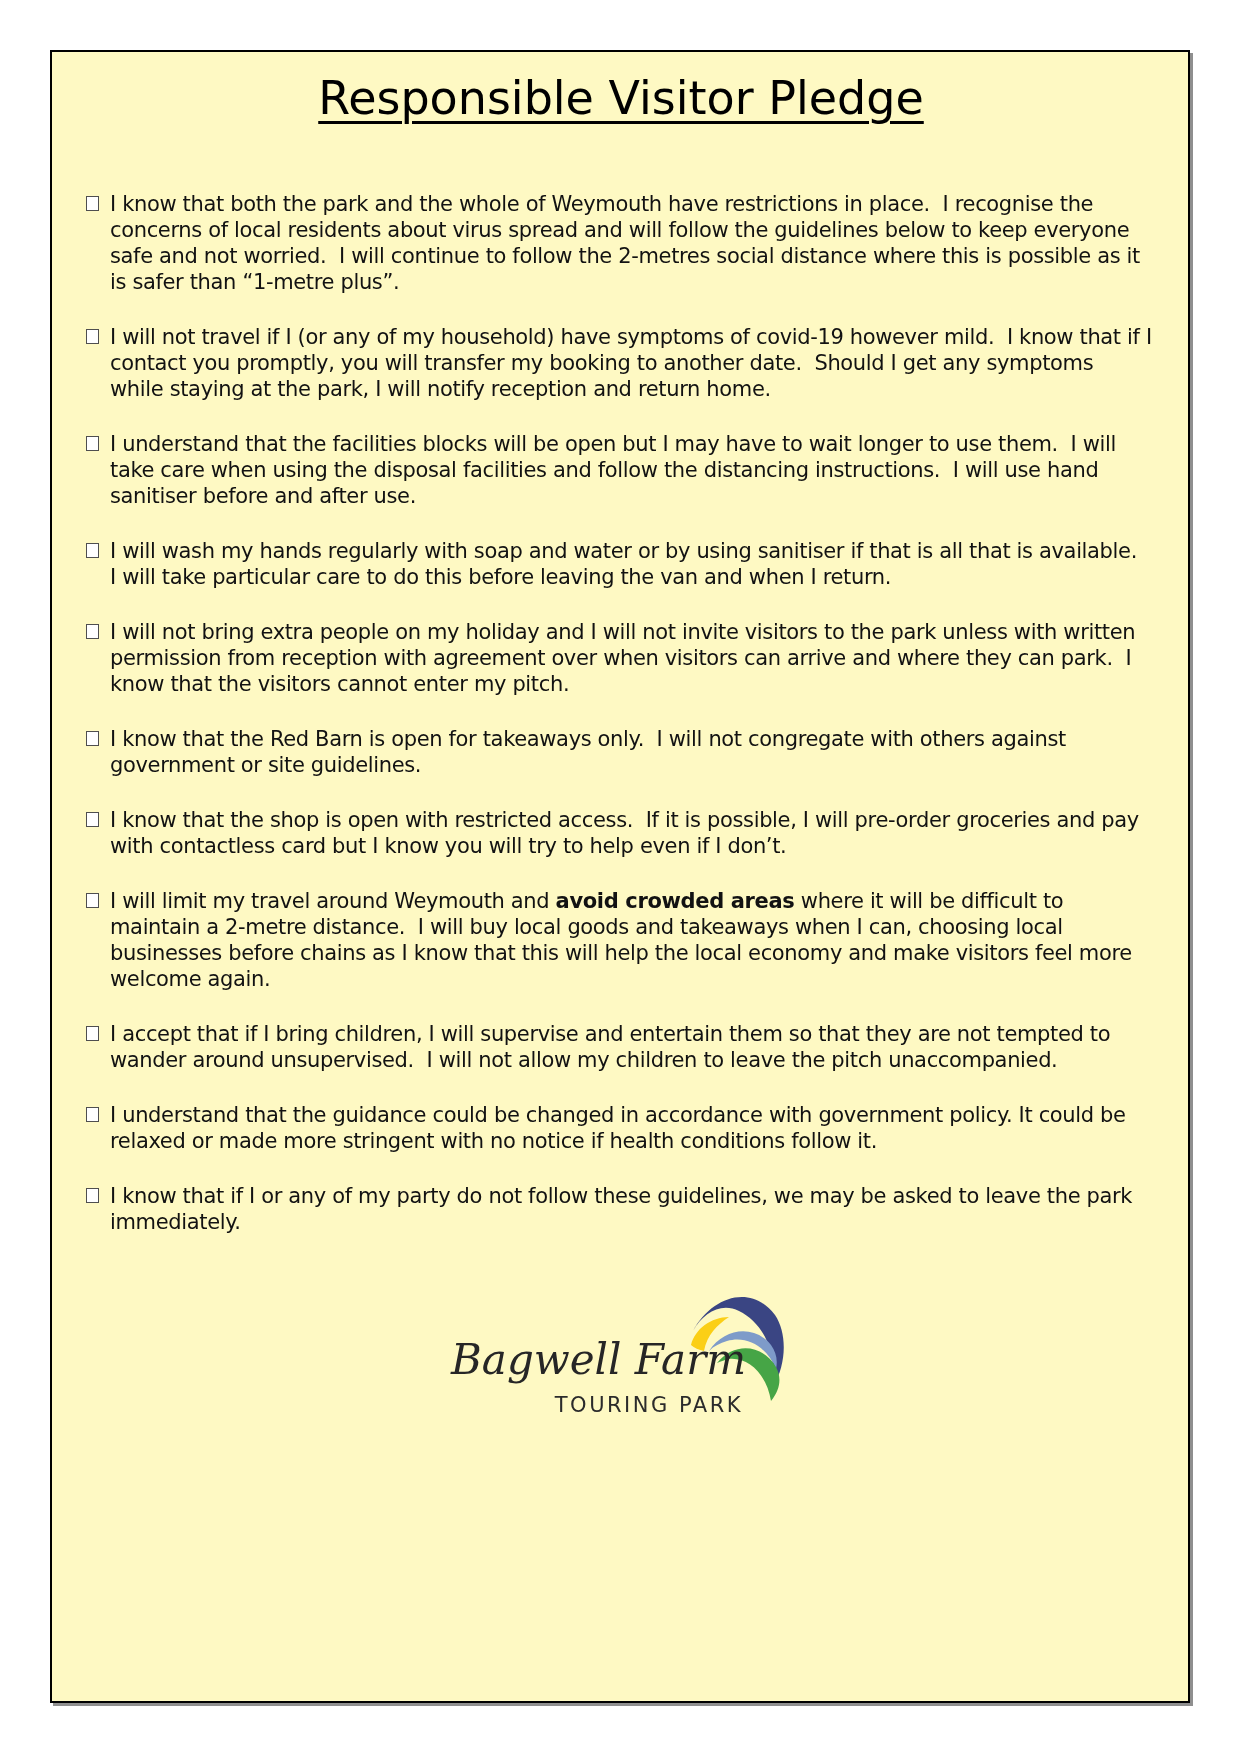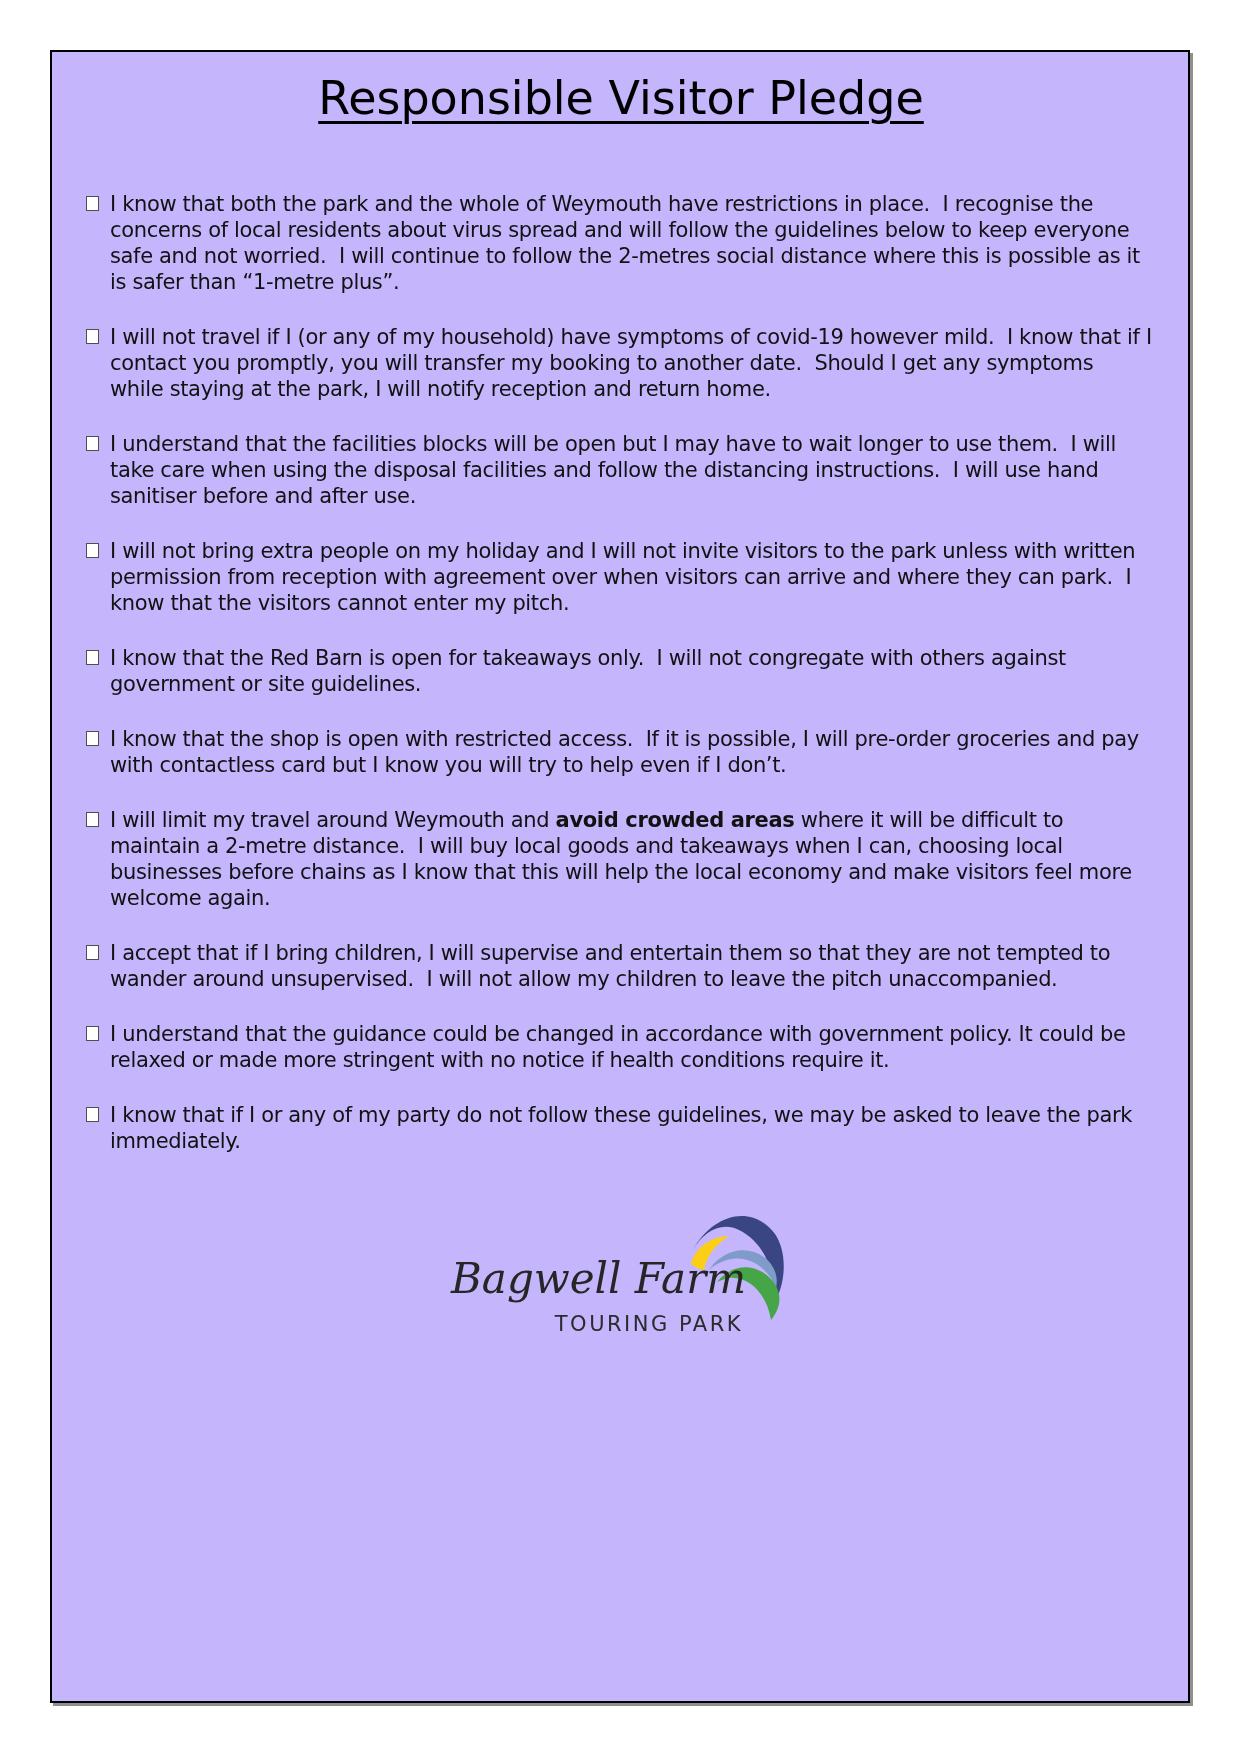--- a/index.html
+++ b/index.html
@@ -7,21 +7,21 @@
     width: 1240px; height: 1754px; position: relative;
     font-family: "DejaVu Sans", "Liberation Sans", sans-serif;
     color: #111111;
   }
   .sheet {
     position: absolute; left: 50px; top: 50px;
     width: 1140px; height: 1653px;
     border: 2px solid #000000;
     box-shadow: 3px 3px 0 #8f8f8f;
     box-sizing: border-box;
-    background: #c4b5fd;
+    background: #fef9c3;
     padding: 20px 32px 0 34px;
   }
   .title {
     margin: 0; text-align: center;
     font-size: 46px; font-weight: 400; color: #000;
     line-height: 1.15;
   }
   .title span {
     text-decoration: underline;
     text-decoration-thickness: 3px;
@@ -82,41 +82,45 @@
       <div class="pledge-item">
         <span class="checkbox"></span>
         <p class="item-text"><span>I will not travel if I (or any of my household) have symptoms of covid-19 however mild.  I know that if I contact you promptly, you will transfer my booking to another date.  Should I get any symptoms while staying at the park, I will notify reception and return home.</span></p>
       </div>
       <div class="pledge-item">
         <span class="checkbox"></span>
         <p class="item-text"><span>I understand that the facilities blocks will be open but I may have to wait longer to use them.  I will take care when using the disposal facilities and follow the distancing instructions.  I will use hand sanitiser before and after use.</span></p>
       </div>
       <div class="pledge-item">
         <span class="checkbox"></span>
+        <p class="item-text"><span>I will wash my hands regularly with soap and water or by using sanitiser if that is all that is available.  I will take particular care to do this before leaving the van and when I return.</span></p>
+      </div>
+      <div class="pledge-item">
+        <span class="checkbox"></span>
         <p class="item-text"><span>I will not bring extra people on my holiday and I will not invite visitors to the park unless with written permission from reception with agreement over when visitors can arrive and where they can park.  I know that the visitors cannot enter my pitch.</span></p>
       </div>
       <div class="pledge-item">
         <span class="checkbox"></span>
         <p class="item-text"><span>I know that the Red Barn is open for takeaways only.  I will not congregate with others against government or site guidelines.</span></p>
       </div>
       <div class="pledge-item">
         <span class="checkbox"></span>
         <p class="item-text"><span>I know that the shop is open with restricted access.  If it is possible, I will pre-order groceries and pay with contactless card but I know you will try to help even if I don’t.</span></p>
       </div>
       <div class="pledge-item">
         <span class="checkbox"></span>
         <p class="item-text"><span>I will limit my travel around Weymouth and </span><b>avoid crowded areas</b><span> where it will be difficult to maintain a 2-metre distance.  I will buy local goods and takeaways when I can, choosing local businesses before chains as I know that this will help the local economy and make visitors feel more welcome again.</span></p>
       </div>
       <div class="pledge-item">
         <span class="checkbox"></span>
         <p class="item-text"><span>I accept that if I bring children, I will supervise and entertain them so that they are not tempted to wander around unsupervised.  I will not allow my children to leave the pitch unaccompanied.</span></p>
       </div>
       <div class="pledge-item">
         <span class="checkbox"></span>
-        <p class="item-text"><span>I understand that the guidance could be changed in accordance with government policy. It could be relaxed or made more stringent with no notice if health conditions require it.</span></p>
+        <p class="item-text"><span>I understand that the guidance could be changed in accordance with government policy. It could be relaxed or made more stringent with no notice if health conditions follow it.</span></p>
       </div>
       <div class="pledge-item">
         <span class="checkbox"></span>
         <p class="item-text"><span>I know that if I or any of my party do not follow these guidelines, we may be asked to leave the park immediately.</span></p>
       </div>
     </div>
 
   <div class="logo">
     <svg class="swoosh" width="100" height="115" viewBox="0 0 100 115" xmlns="http://www.w3.org/2000/svg">
       <path d="M4,42 C22,8 62,-6 86,26 C98,44 98,74 84,98 C88,62 74,34 50,22 C32,13 14,24 4,42 Z" fill="#3a4583"></path>

